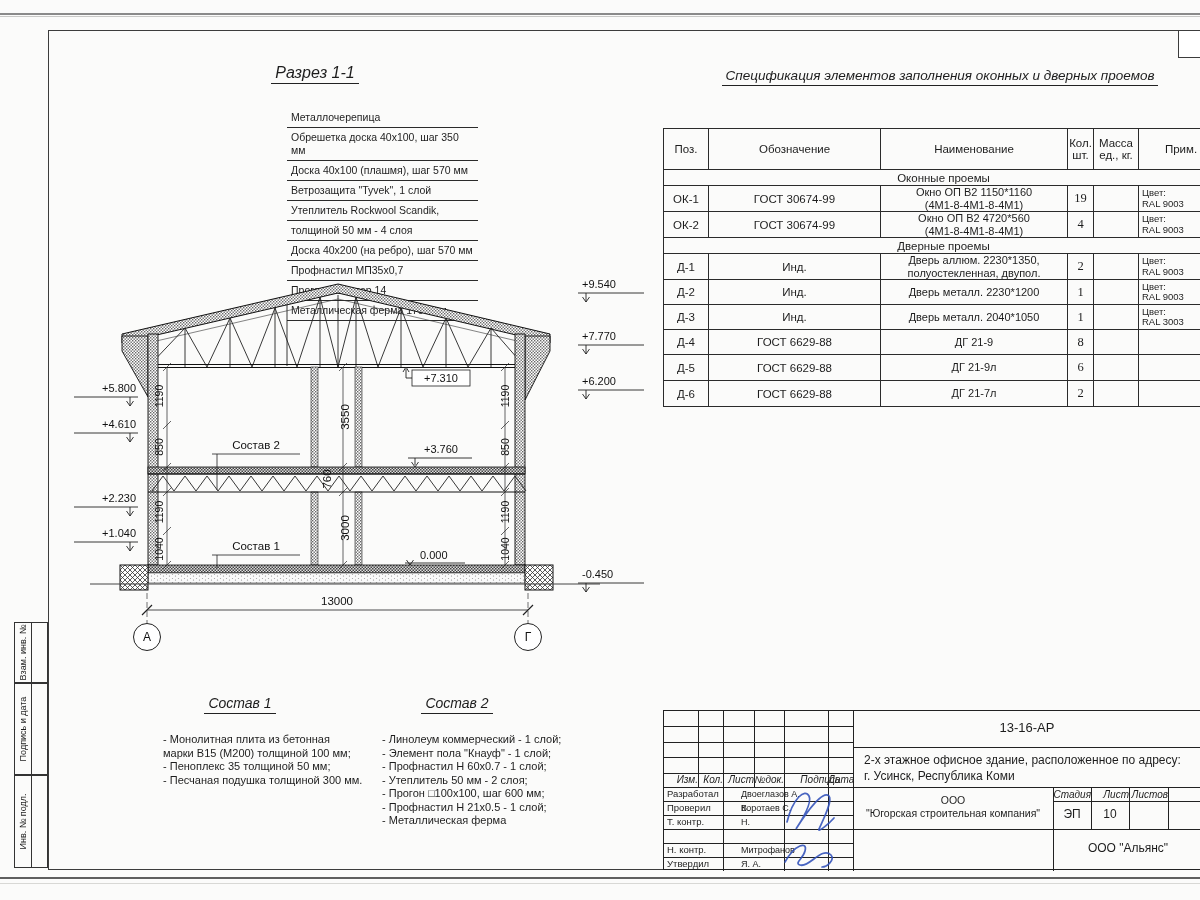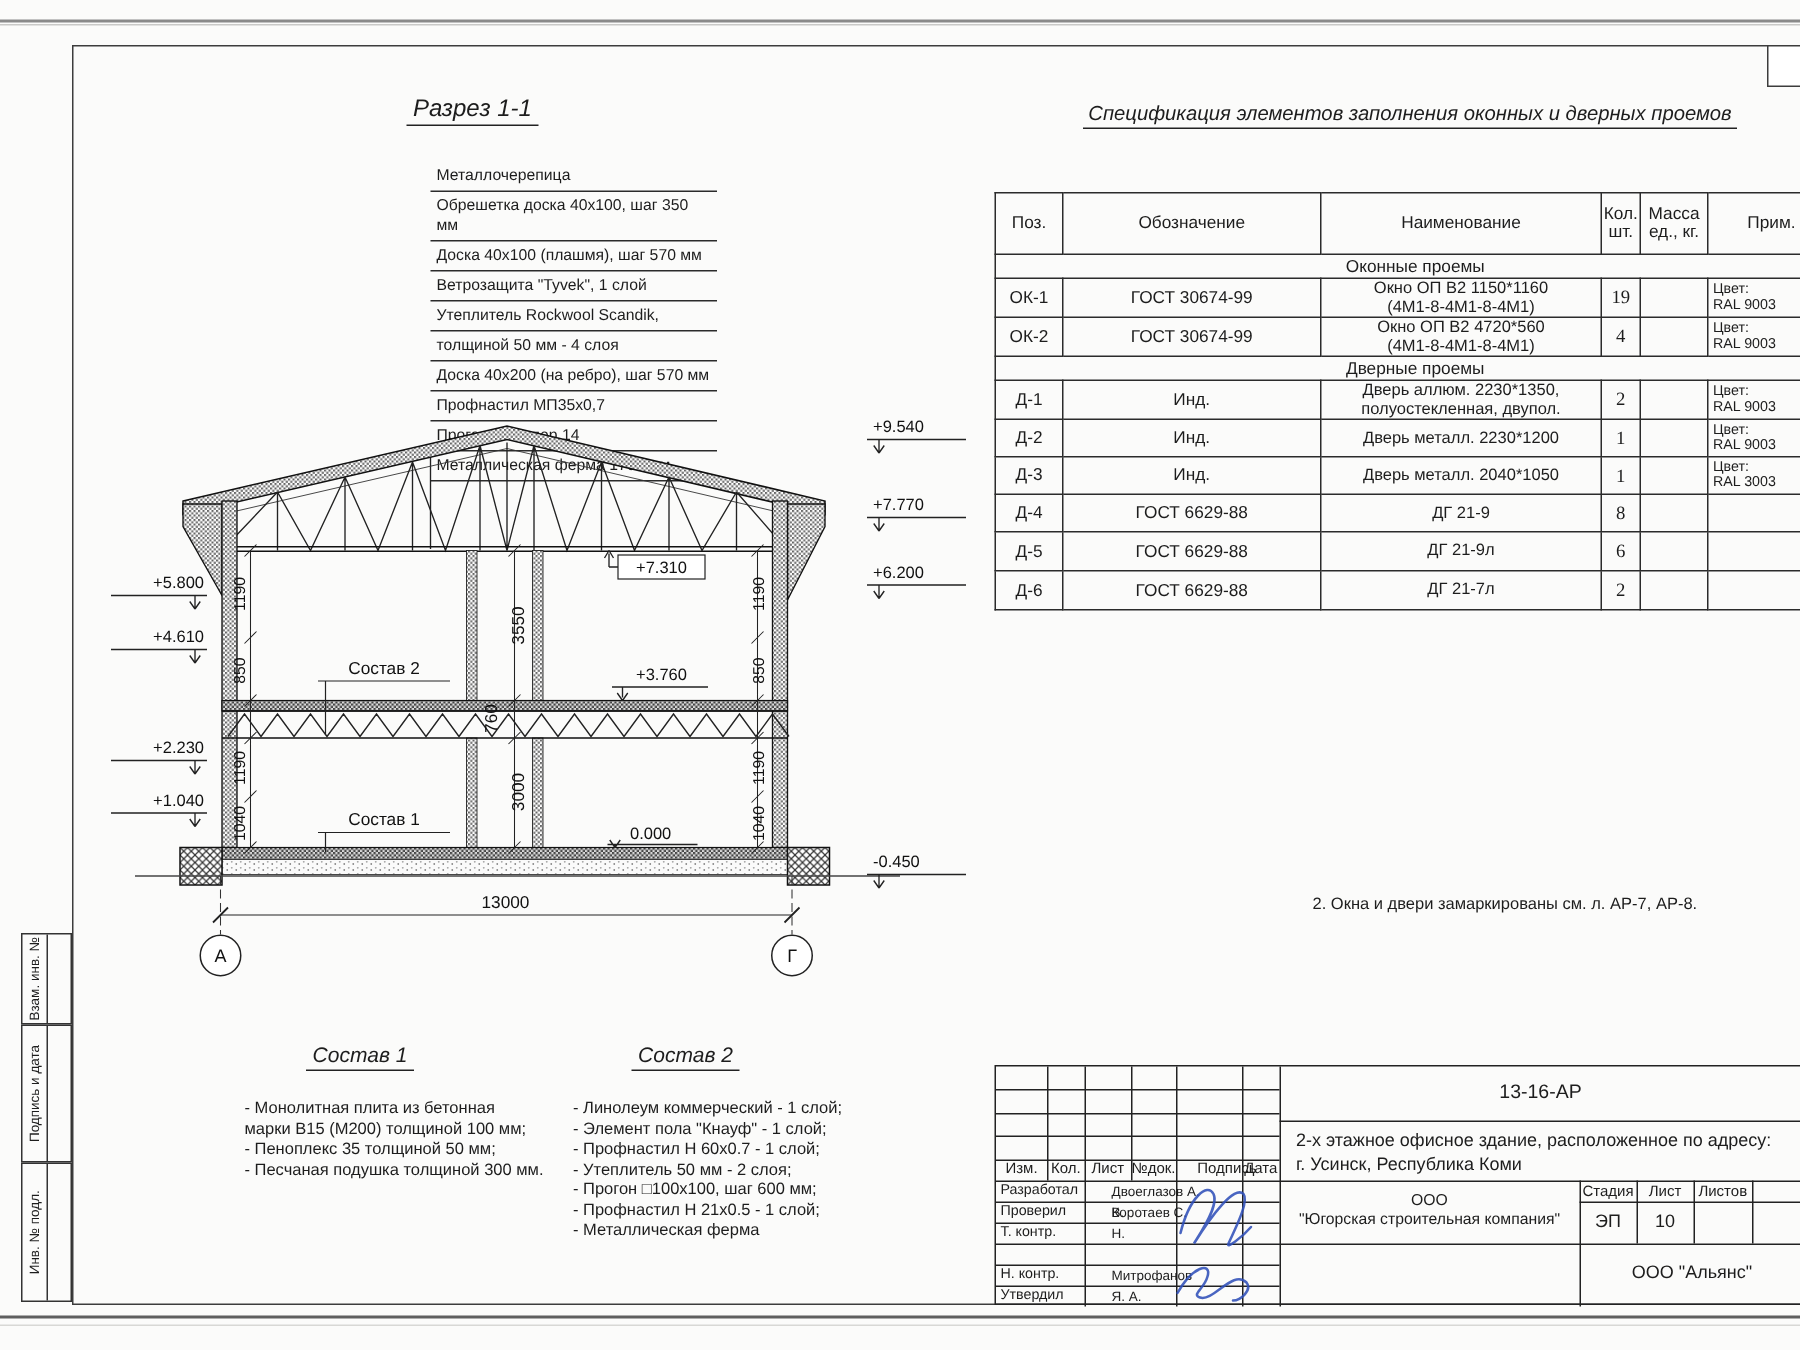--- a/index.html
+++ b/index.html
@@ -31,21 +31,21 @@
   
   .notes div{font-size:11px;line-height:15px;}
   
   .tb{position:absolute;left:663px;top:710px;width:560px;height:160px;border:1.5px solid #222;box-sizing:border-box;}
   .tb .t{position:absolute;}
   .tb .vl,.tb .hl{position:absolute;background:#222;}
   .tb .vl{width:1px;}
   .tb .hl{height:1px;}
   .role{font-size:9.5px;line-height:14px;padding-left:3px;}
   .rname{font-size:9px;line-height:14px;padding-left:18px;}
-  .tbh{font-size:10px;line-height:14px;text-align:center;}
+  .tbh{font-size:10px;line-height:14px;text-align:right;font-style:italic;}
   
   .sbox{position:absolute;border:1px solid #333;box-sizing:border-box;}
   .sbox .div{position:absolute;left:16px;top:0;width:1px;height:100%;background:#333;}
   .vtext{position:absolute;left:0;transform-origin:left top;transform:rotate(-90deg);
          font-size:9px;line-height:16px;text-align:center;white-space:nowrap;}
   svg text{font-family:"Liberation Sans", sans-serif;fill:#111;}
 </style>
 </head>
 <body>
 
@@ -328,21 +328,20 @@
         <td>ГОСТ 6629-88</td>
     <td class="name">ДГ 21-7л</td>
     <td class="qty">2</td>
         <td></td>
     <td class="note"></td>
   </tr>
 </tbody>
   </table>
 
 <div class="notes abs" style="left:875px;top:596px;width:320px;">
-  <div>2. Окна и двери замаркированы см. л. АР-7, АР-8.</div>
 </div>
 
 <div class="abs title-it ul" style="left:185px;top:695px;width:110px;text-align:center;font-size:14px;">
   <span>Состав 1</span>
 </div>
 <div class="abs title-it ul" style="left:402px;top:695px;width:110px;text-align:center;font-size:14px;">
   <span>Состав 2</span>
 </div>
 <div class="comp-items abs" style="left:163px;top:733px;width:230px;">
   <div class="pre">- Монолитная плита из бетонная

